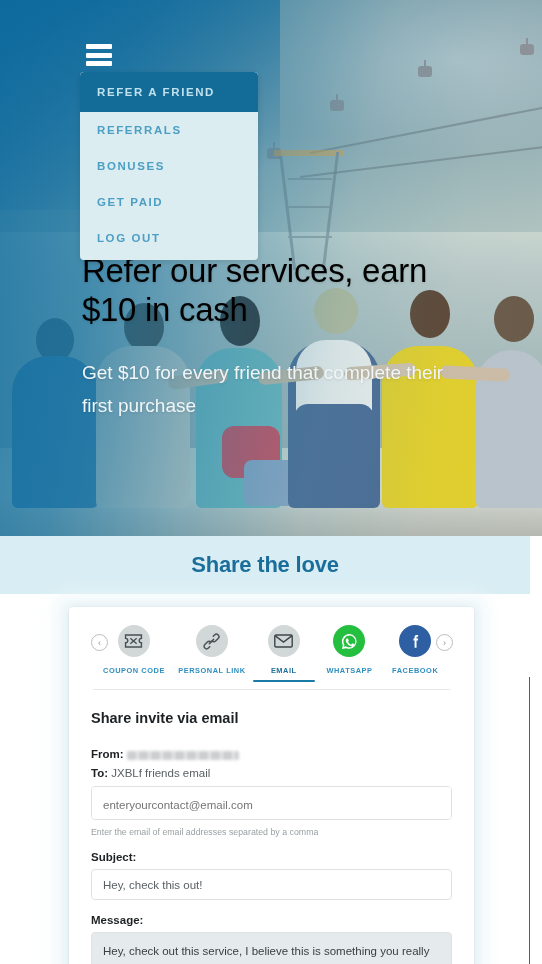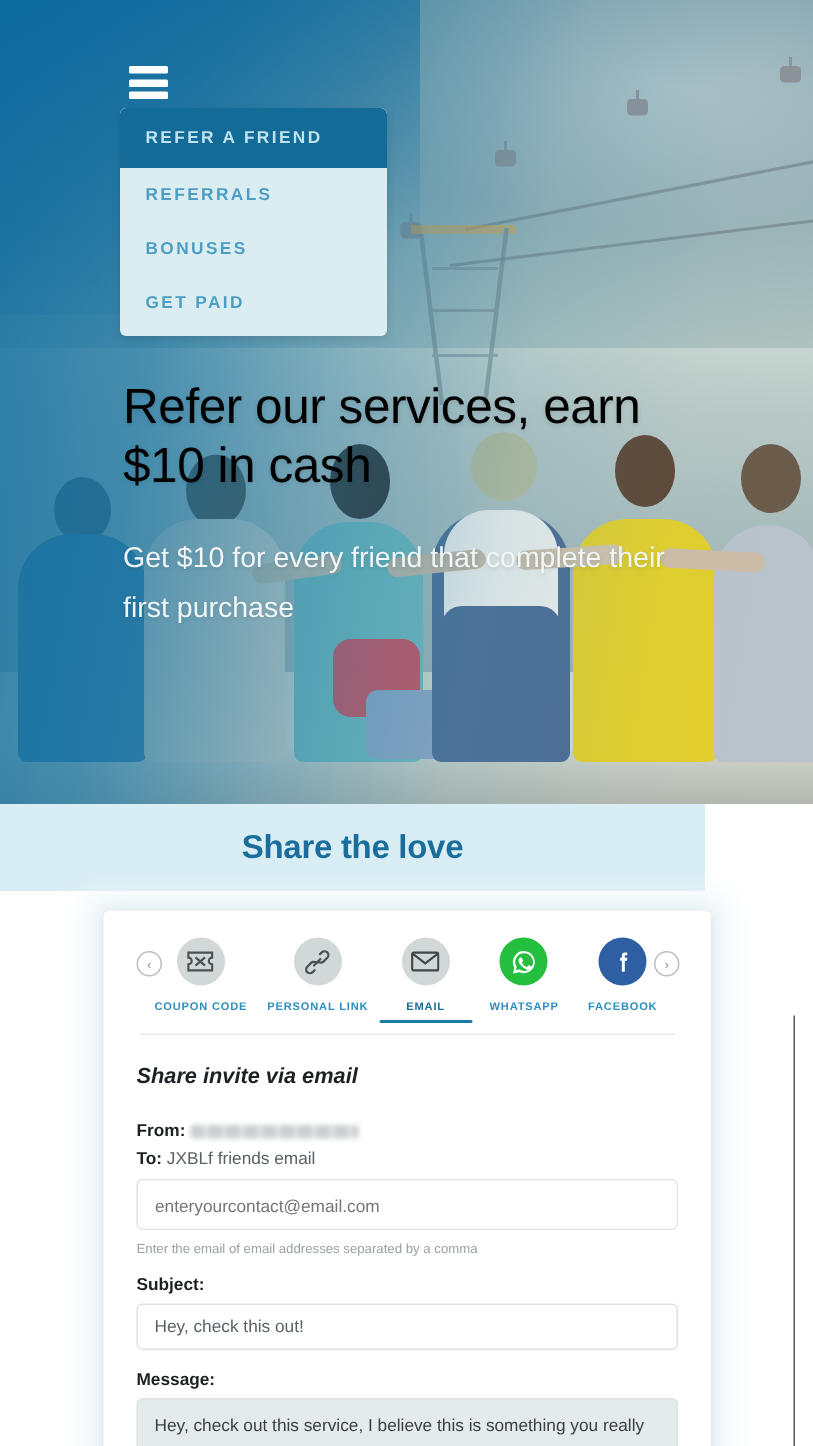--- a/index.html
+++ b/index.html
@@ -120,21 +120,21 @@
     font-weight:400; letter-spacing:-.3px;
     text-shadow:0 1px 3px rgba(0,0,0,.12);
   }
   .hero-sub{
     margin:26px 0 0 0; color:#f0f5f7; font-size:19px; line-height:1.75;
     font-weight:400; text-shadow:0 1px 3px rgba(0,0,0,.12);
   }
 
   
   .share-bar{
-    width:470px; height:58px;
+    width:530px; height:58px;
     background:#d9eef4;
     display:flex; align-items:center; justify-content:center;
   }
   .share-bar h2{
     margin:0; color:#1b6e9b; font-size:22px; font-weight:bold; letter-spacing:-.2px;
   }
 
   
   .card-area{
     position:relative; width:542px; height:458px;
@@ -185,21 +185,21 @@
     border:1px solid #b9bec0; border-radius:50%;
     display:flex; align-items:center; justify-content:center;
     color:#8d9496; font-size:9px; cursor:pointer; background:#fff;
   }
   .arrow.left{ left:22px; }
   .arrow.right{ right:21px; }
 
   
   .form{ padding:20px 22px 0 22px; }
   .form h3{
-    margin:0 0 22px 0; font-size:14.5px; color:#1d2124; font-weight:bold;font-style:italic;
+    margin:0 0 22px 0; font-size:14.5px; color:#1d2124; font-weight:bold;
   }
   .row{ font-size:11.5px; color:#3b4043; margin-bottom:7px; }
   .row b{ color:#1d2124; font-weight:bold; }
   .redacted{
     display:inline-block; vertical-align:-2px;
     width:112px; height:9px; border-radius:2px;
     background: repeating-linear-gradient(90deg,#c9cccd 0 9px, #e3e5e6 9px 12px);
     filter: blur(1.6px); opacity:.95;
   }
   .row .muted{ color:#5a6164; }
@@ -303,20 +303,21 @@
     <span></span>
     <span></span>
     <span></span>
   </div>
 
   <nav class="menu">
     <a class="menu-item active">REFER A FRIEND</a>
     <a class="menu-item">REFERRALS</a>
     <a class="menu-item">BONUSES</a>
     <a class="menu-item">GET PAID</a>
+    <a class="menu-item">LOG OUT</a>
   </nav>
 
   <div class="hero-text">
     <h1 class="hero-title">Refer our services, earn $10 in cash</h1>
     <p class="hero-sub">Get $10 for every friend that complete their first purchase</p>
   </div>
 </div>
 
 <div class="share-bar">
   <h2>Share the love</h2>

